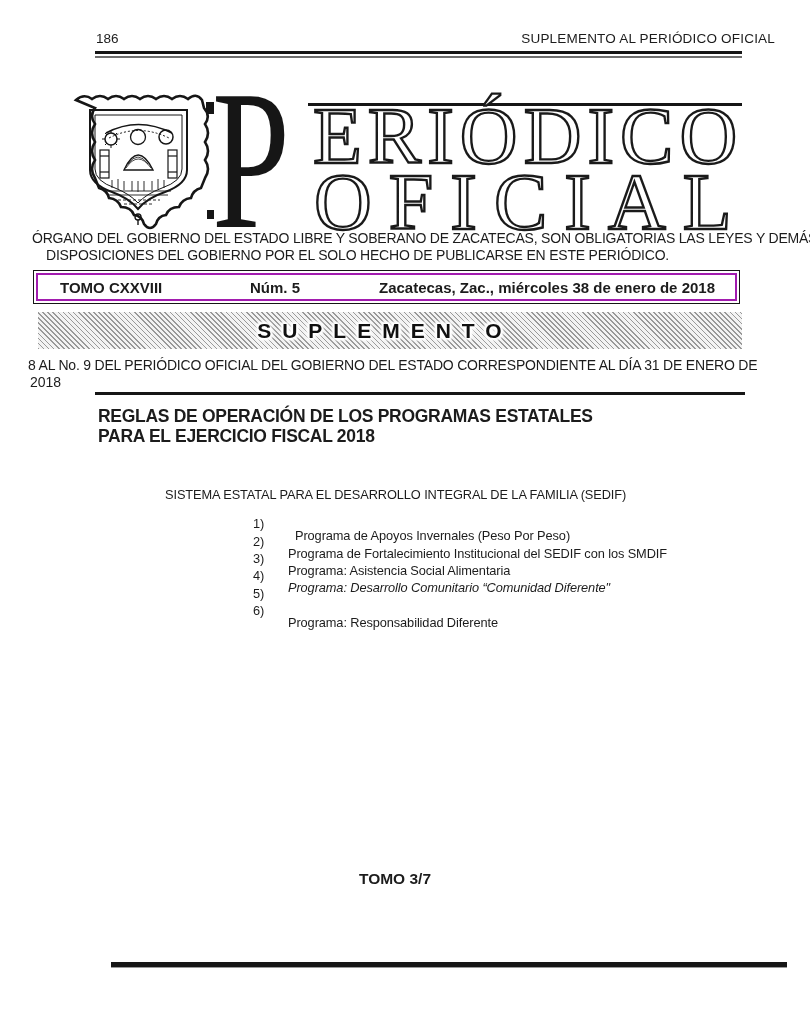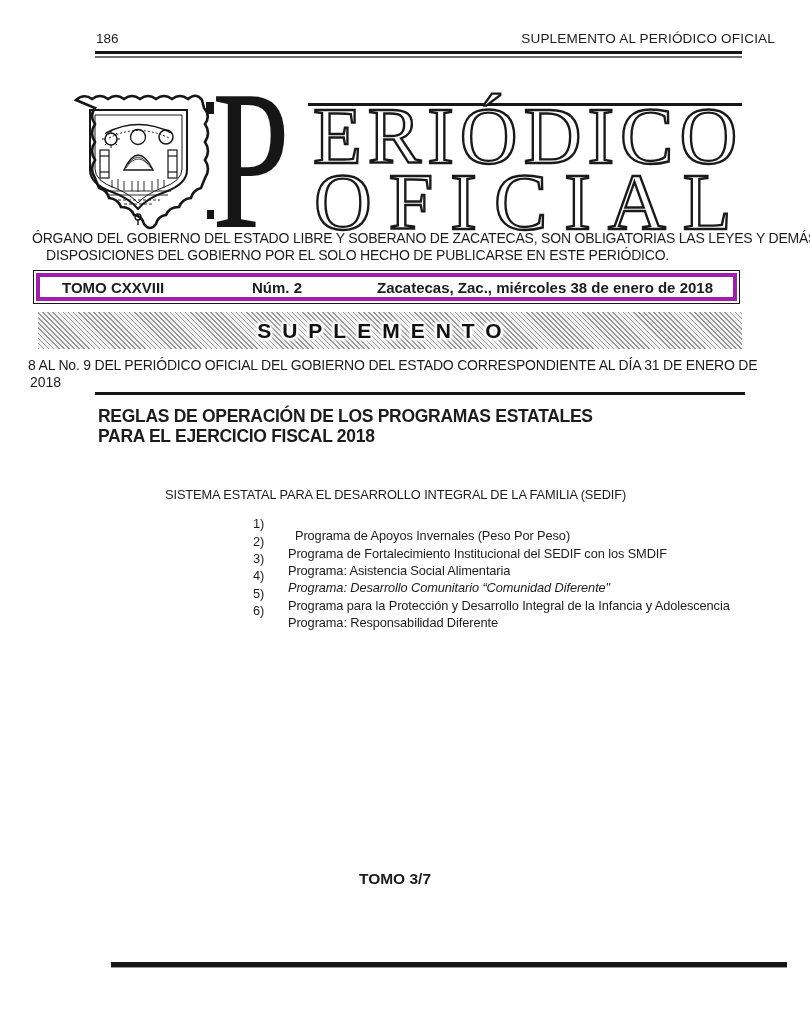--- a/index.html
+++ b/index.html
@@ -35,21 +35,21 @@
   .mast-l2{left:314px;top:162px;font-size:80px;letter-spacing:17px;}
 
   
   .organ-1{left:32px;top:230px;font-size:14px;letter-spacing:-.2px;white-space:nowrap;}
   .organ-2{left:46px;top:247px;font-size:14px;letter-spacing:-.2px;white-space:nowrap;}
 
   
   .issue-box{left:33px;top:270px;width:707px;height:34px;
     border:1.5px solid #161616;padding:2px;box-sizing:border-box;background:#fff;}
   .issue-inner{position:relative;width:100%;height:100%;
-    border:4px solid #a21caf;box-sizing:border-box;}
+    border:2px solid #a21caf;box-sizing:border-box;}
   .issue-item{position:absolute;top:50%;transform:translateY(-50%);
     font-weight:bold;font-size:15px;white-space:nowrap;}
   .issue-tomo{left:22px;}
   .issue-num{left:212px;}
   .issue-date{right:20px;}
 
   
   .hatch{left:38px;top:312px;width:704px;height:37px;
     background:repeating-linear-gradient(45deg,#999 0px,#999 1.2px,#f3f3f3 1.2px,#f3f3f3 3.6px);}
   .hatch-label{position:absolute;left:50%;top:50%;transform:translate(-52%,-50%);
@@ -145,21 +145,21 @@
   <div class="abs mast-p">P</div>
   <div class="abs outline-text mast-l1">ERIÓDICO</div>
   <div class="abs outline-text mast-l2">OFICIAL</div>
 
   <div class="abs organ-1">ÓRGANO DEL GOBIERNO DEL ESTADO LIBRE Y SOBERANO DE ZACATECAS, SON OBLIGATORIAS LAS LEYES Y DEMÁS</div>
   <div class="abs organ-2">DISPOSICIONES DEL GOBIERNO POR EL SOLO HECHO DE PUBLICARSE EN ESTE PERIÓDICO.</div>
 
   <div class="abs issue-box">
     <div class="issue-inner">
       <span class="issue-item issue-tomo">TOMO CXXVIII</span>
-      <span class="issue-item issue-num">Núm. 2</span>
+      <span class="issue-item issue-num">Núm. 5</span>
       <span class="issue-item issue-date">Zacatecas, Zac., miércoles 38 de enero de 2018</span>
     </div>
   </div>
 
   <div class="abs hatch">
     <span class="hatch-label">SUPLEMENTO</span>
   </div>
   <div class="abs supp-1">8 AL No. 9 DEL PERIÓDICO OFICIAL DEL GOBIERNO DEL ESTADO CORRESPONDIENTE AL DÍA 31 DE ENERO DE</div>
   <div class="abs supp-2">2018</div>
   <div class="abs rule-thin"></div>
@@ -183,21 +183,20 @@
     <div class="program-row">
       <span class="program-num">3)</span>
       <span class="program-label">Programa: Asistencia Social Alimentaria</span>
     </div>
     <div class="program-row italic">
       <span class="program-num">4)</span>
       <span class="program-label">Programa: Desarrollo Comunitario “Comunidad Diferente"</span>
     </div>
     <div class="program-row">
       <span class="program-num">5)</span>
-      <span class="program-label">Programa para la Protección y Desarrollo Integral de la Infancia y Adolescencia</span>
     </div>
     <div class="program-row">
       <span class="program-num">6)</span>
       <span class="program-label">Programa: Responsabilidad Diferente</span>
     </div>
   </div>
 
   <div class="abs tomo-footer">TOMO 3/7</div>
   <div class="abs rule-bottom"></div>
 

